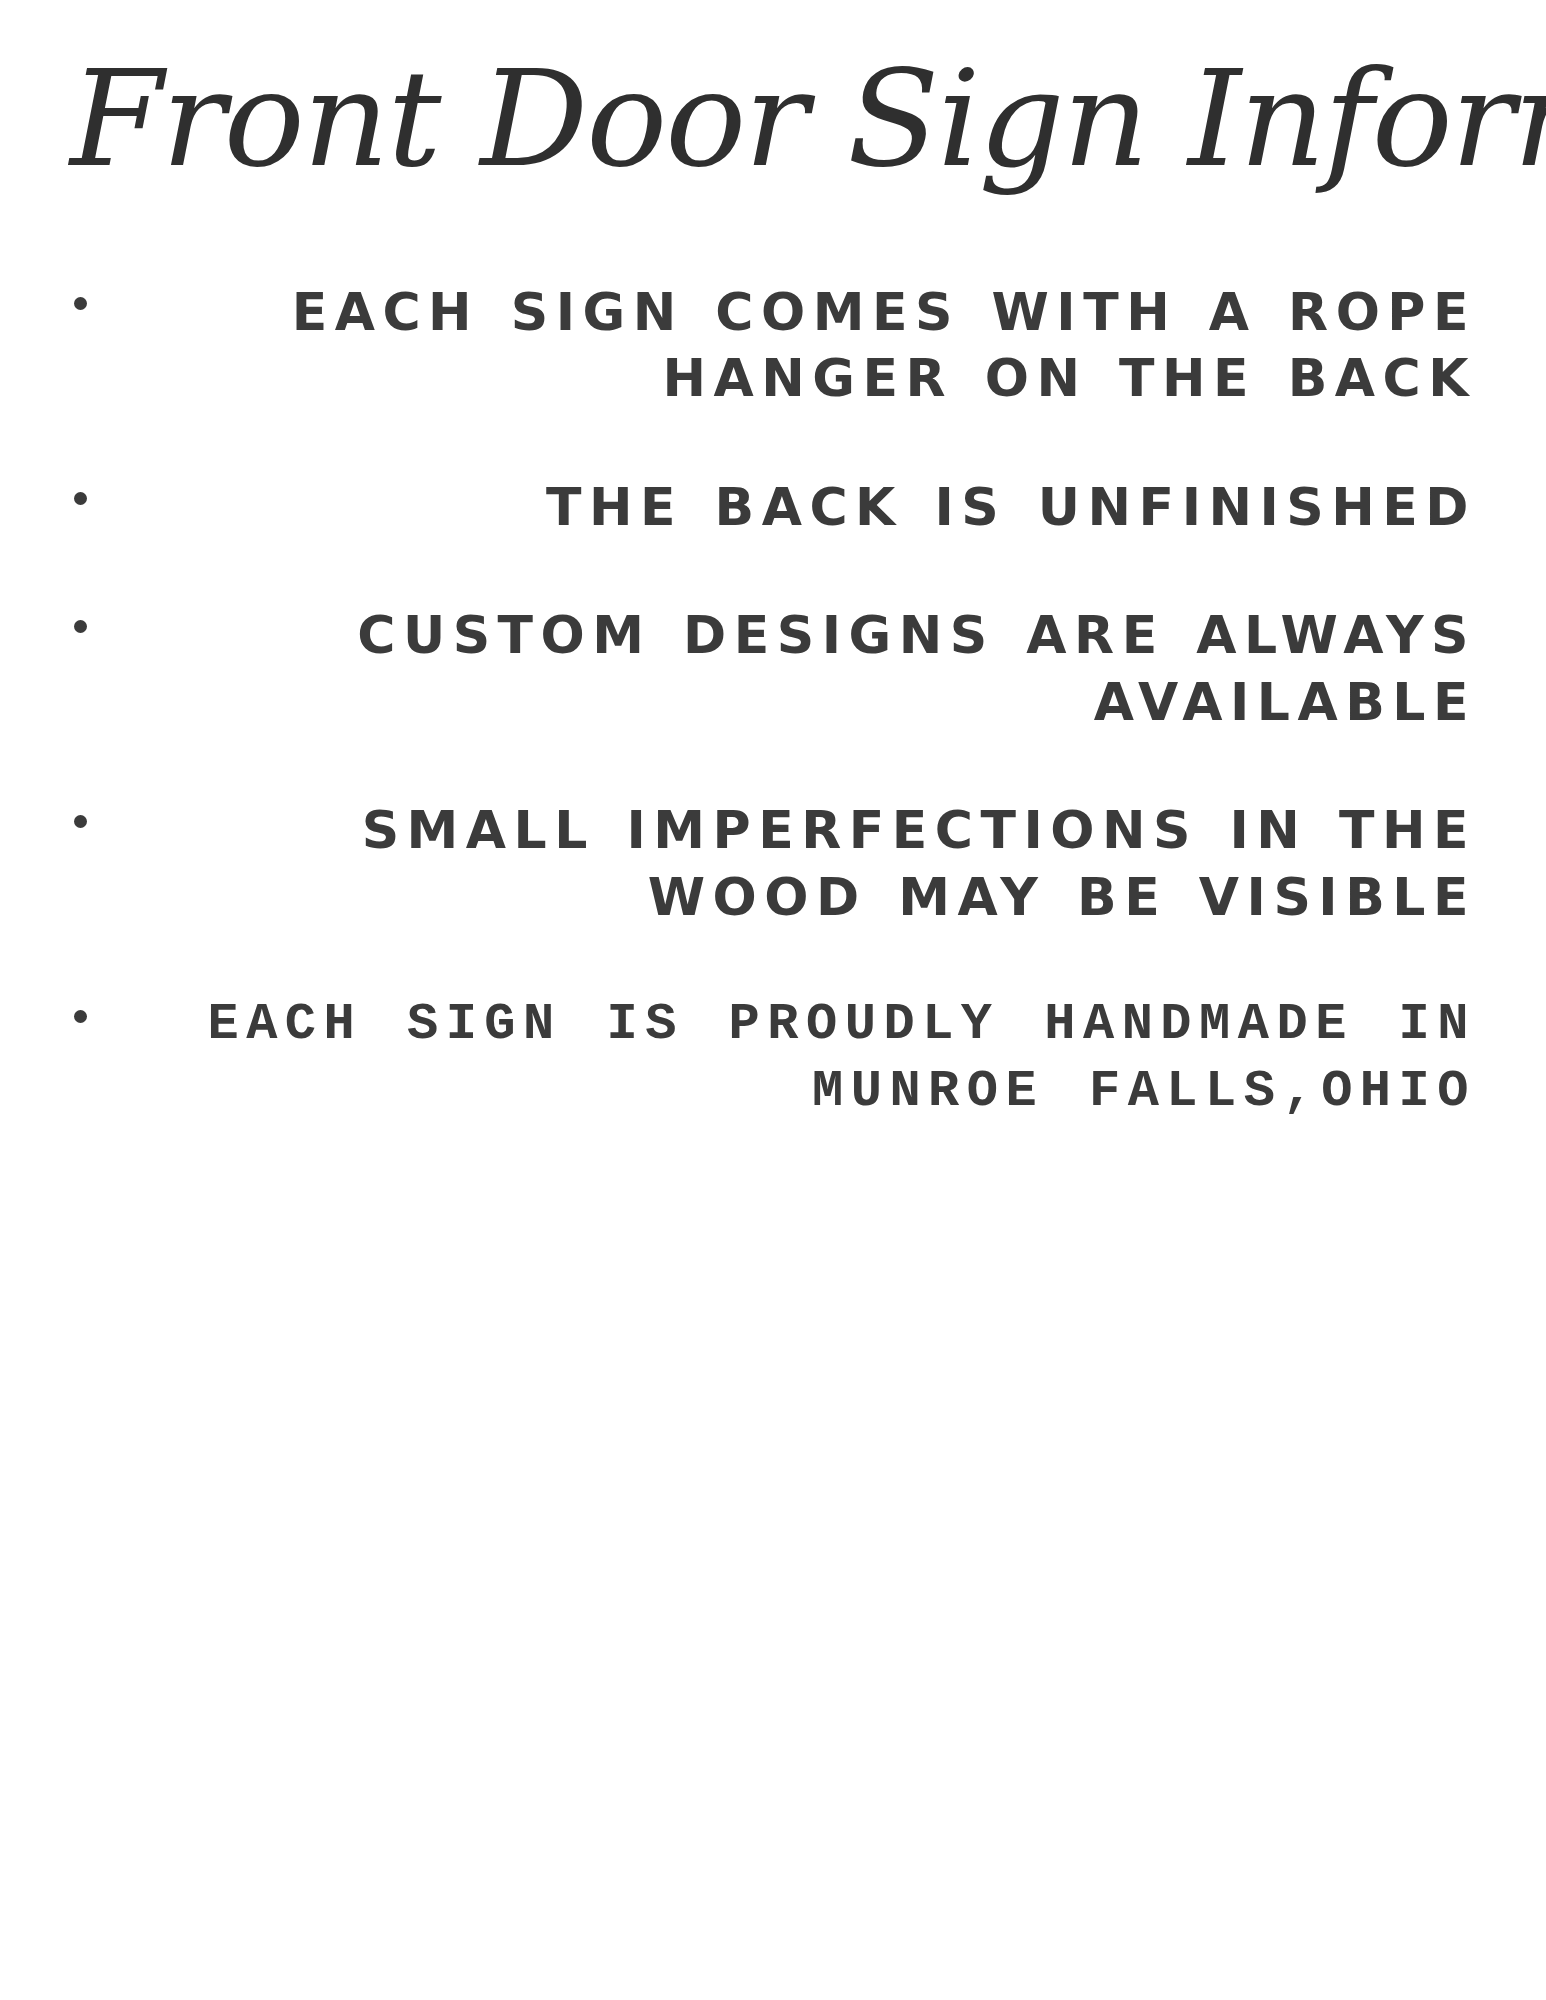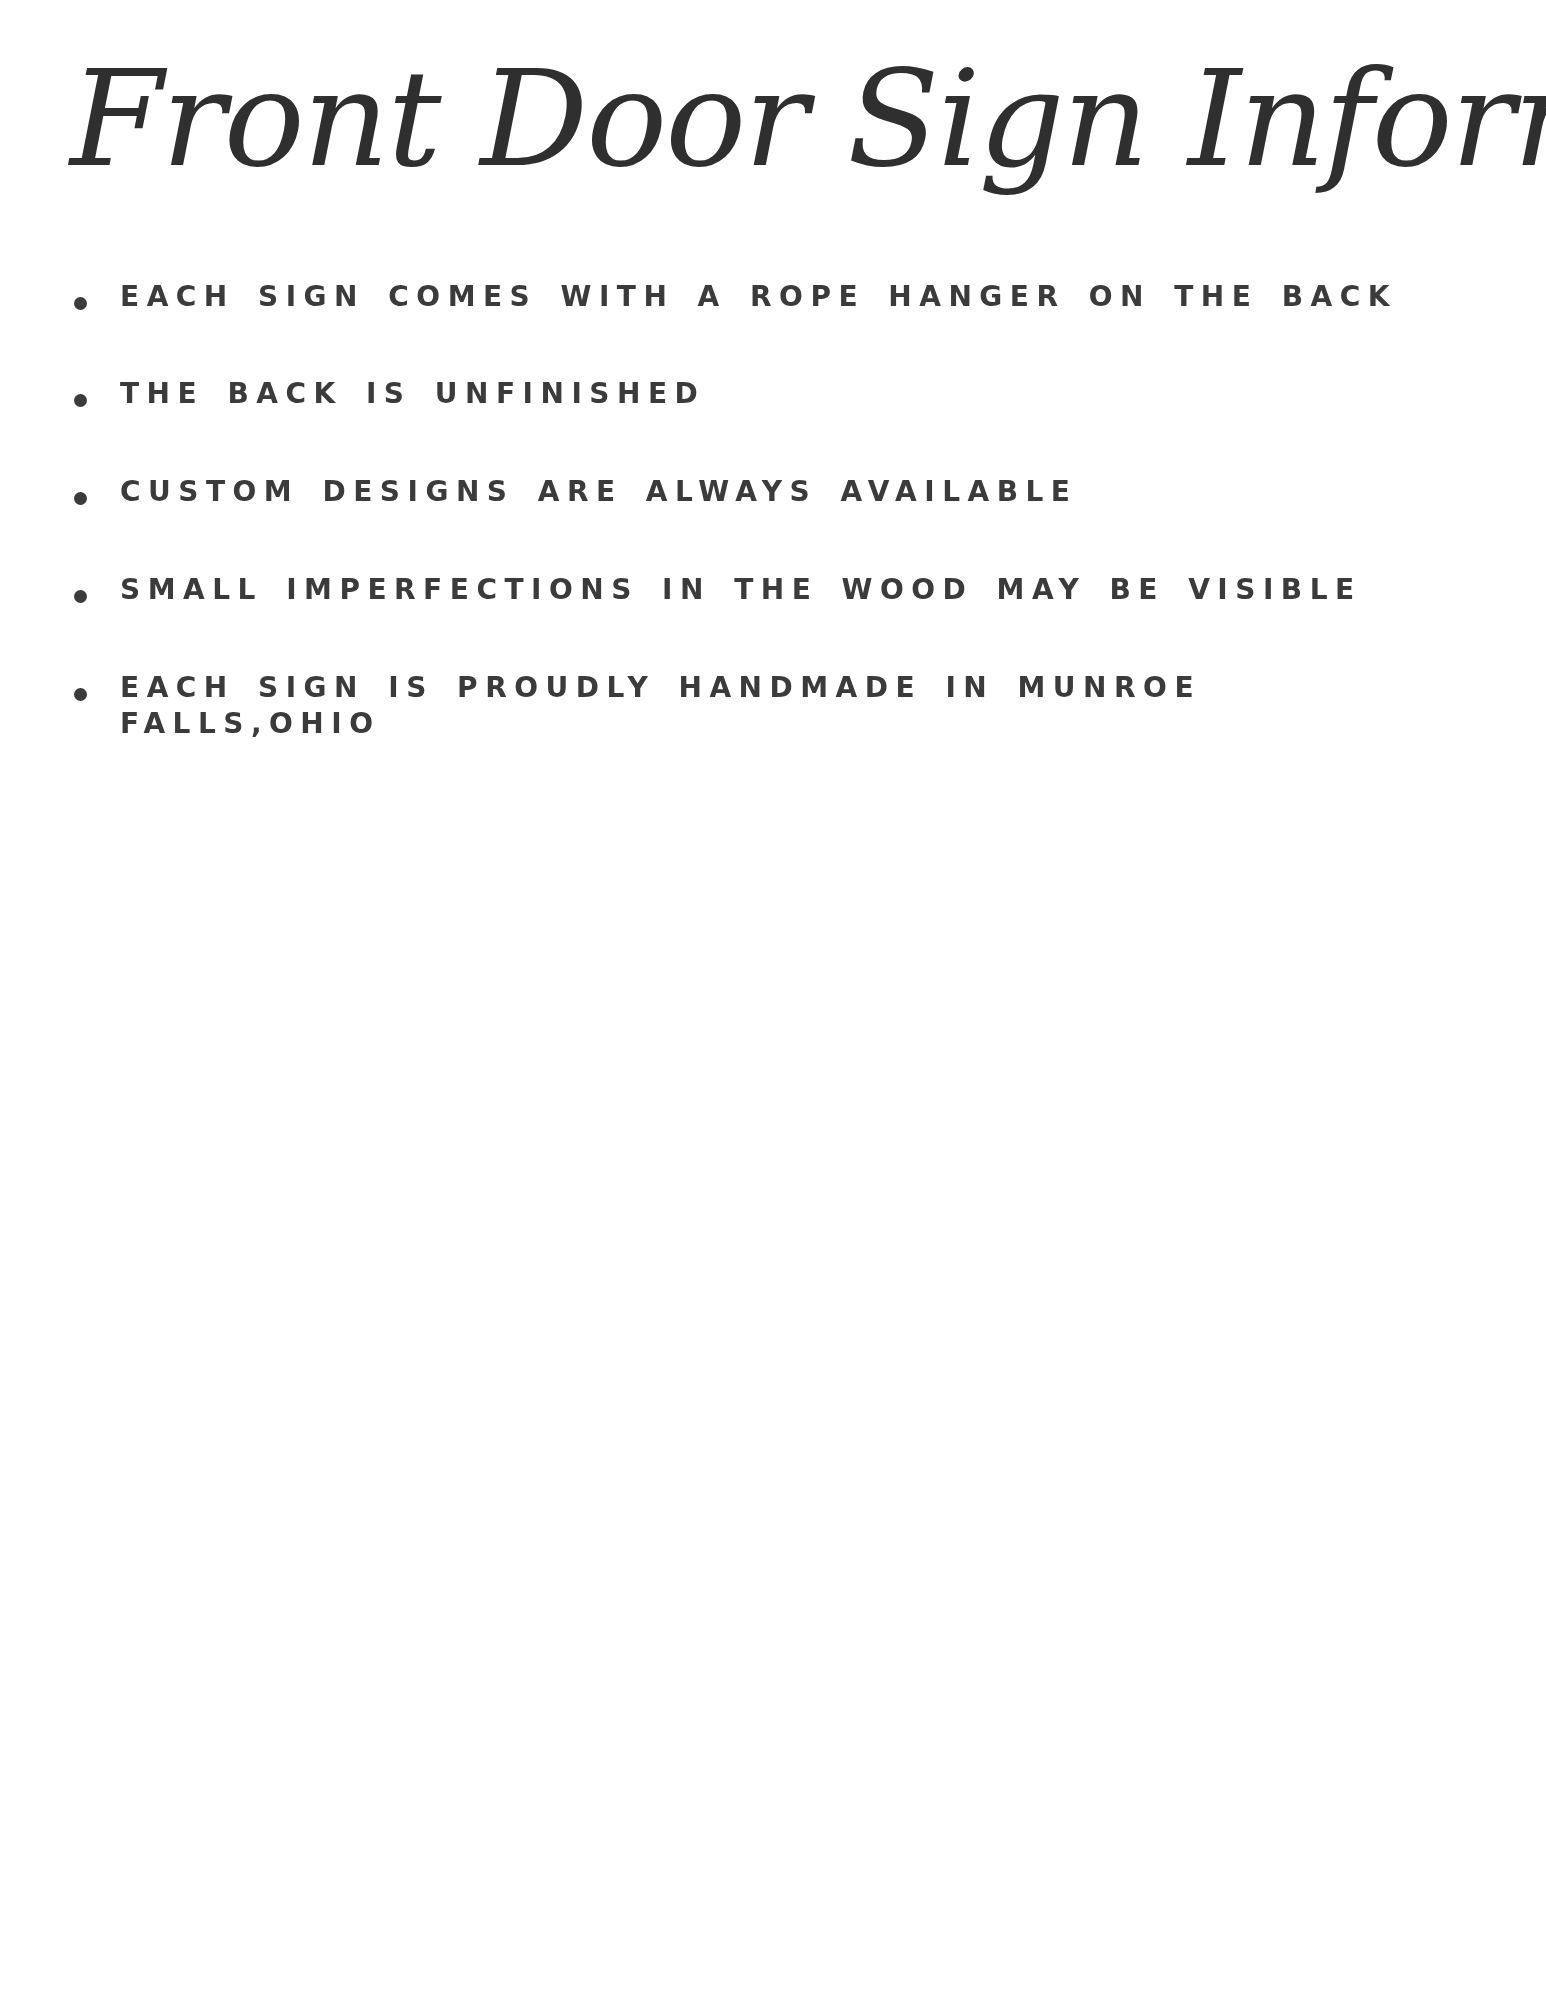--- a/index.html
+++ b/index.html
@@ -39,29 +39,31 @@
     margin: 90px 0 0 0;
     padding: 0;
     list-style: none;
   }
   .item {
     position: relative;
     padding-left: 60px;
     margin-bottom: 62px;
     font-family: "DejaVu Sans", sans-serif;
     font-weight: 700;
-    font-size: 28px;
+    font-size: 52px;
     line-height: 1.28;
     letter-spacing: 7.5px;
     color: #3b3b3b;
     text-transform: uppercase;
     word-spacing: 6px;
+    text-align: right;
   }
   .item:last-child {
     margin-bottom: 0;
+    font-family: Liberation Mono, monospace;
   }
   .bullet {
     position: absolute;
     left: 14px;
     top: 18px;
     width: 13px;
     height: 13px;
     background: #3b3b3b;
     border-radius: 50%;
   }

